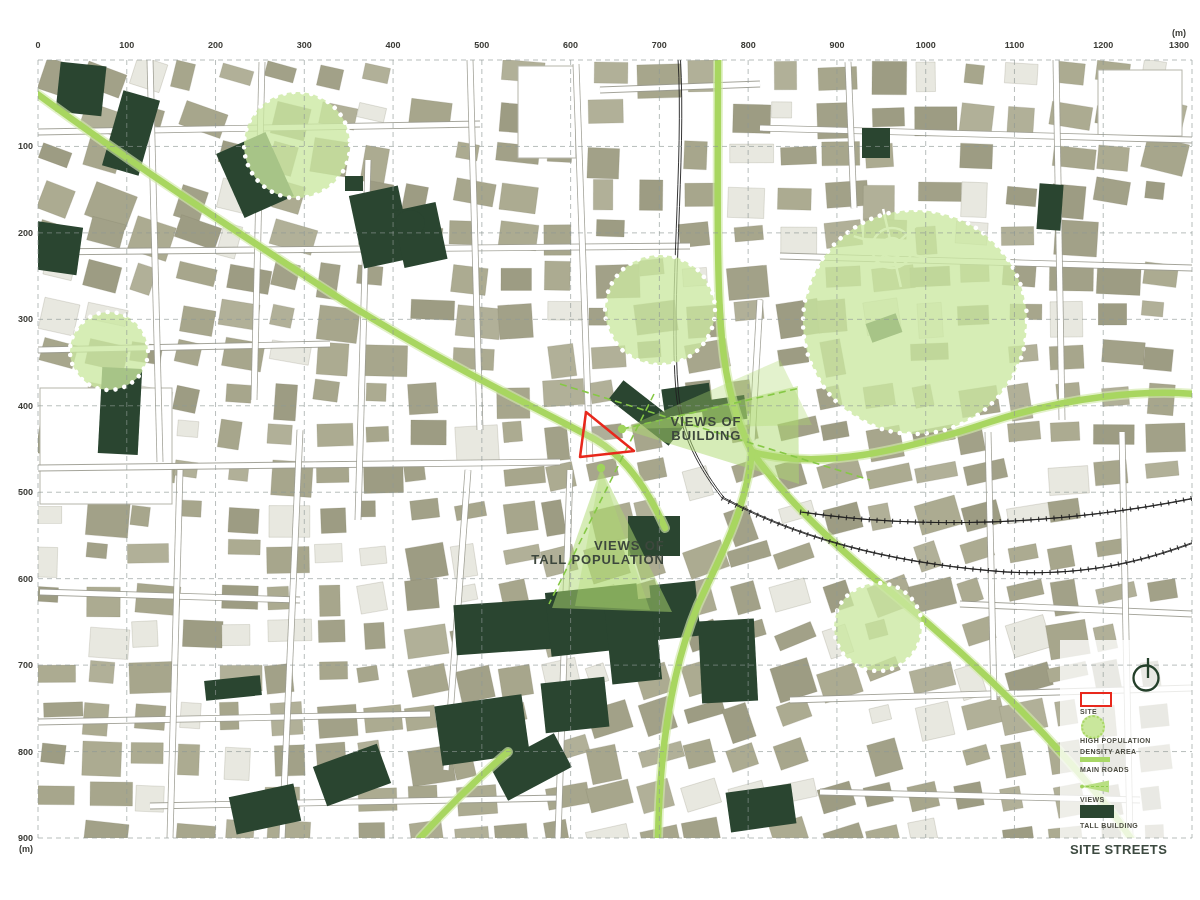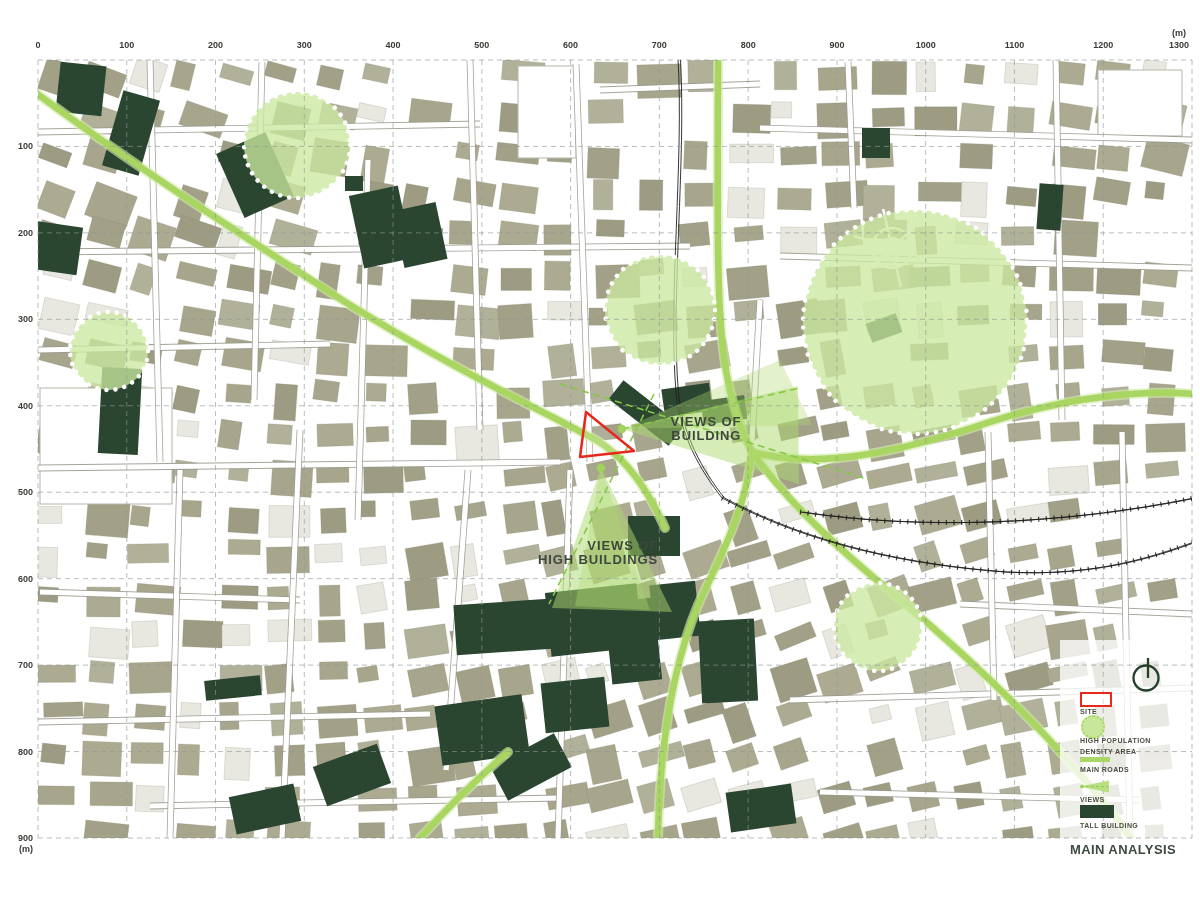--- a/index.html
+++ b/index.html
@@ -667,21 +667,21 @@
         <text x="33" y="852" text-anchor="end" font-size="9" font-weight="bold" fill="#3b3b36">(m)</text>
       </g>
     </svg>
 
   <div class="anno" id="anno-streets" style="left: 706px; top: 429px;">
     <span>VIEWS OF</span>
     <span>BUILDING</span>
   </div>
   <div class="anno" id="anno-tall" style="left: 598px; top: 553px;">
     <span>VIEWS OF</span>
-    <span>HIGH BUILDINGS</span>
+    <span>TALL POPULATION</span>
   </div>
 
   <div id="legend">
     <svg id="north-svg" width="42" height="44">
       <circle cx="20" cy="22" r="12.5" fill="none" stroke="#24402a" stroke-width="2.3"></circle>
       <line x1="22" y1="2" x2="22" y2="22" stroke="#24402a" stroke-width="2.3"></line>
     </svg>
     <div class="lg-site"></div>
     <div class="lg-label" style="top:708px">SITE</div>
     <div class="lg-circle"></div>
@@ -692,14 +692,14 @@
     <svg class="lg-cone" width="32" height="15">
       <polygon points="1,7.5 30,1.5 30,13.5" fill="#b9df83"></polygon>
       <line x1="2" y1="7.5" x2="29" y2="7.5" stroke="#8fcc4e" stroke-width="1" stroke-dasharray="3 2"></line>
       <circle cx="3" cy="7.5" r="2" fill="#9fd35c"></circle>
     </svg>
     <div class="lg-label" style="top:796px">VIEWS</div>
     <div class="lg-tall"></div>
     <div class="lg-label" style="top:822px">TALL BUILDING</div>
   </div>
 
-  <div id="title">MAIN ANALYSIS</div>
+  <div id="title">SITE STREETS</div>
 </div>
 
 </body></html>

